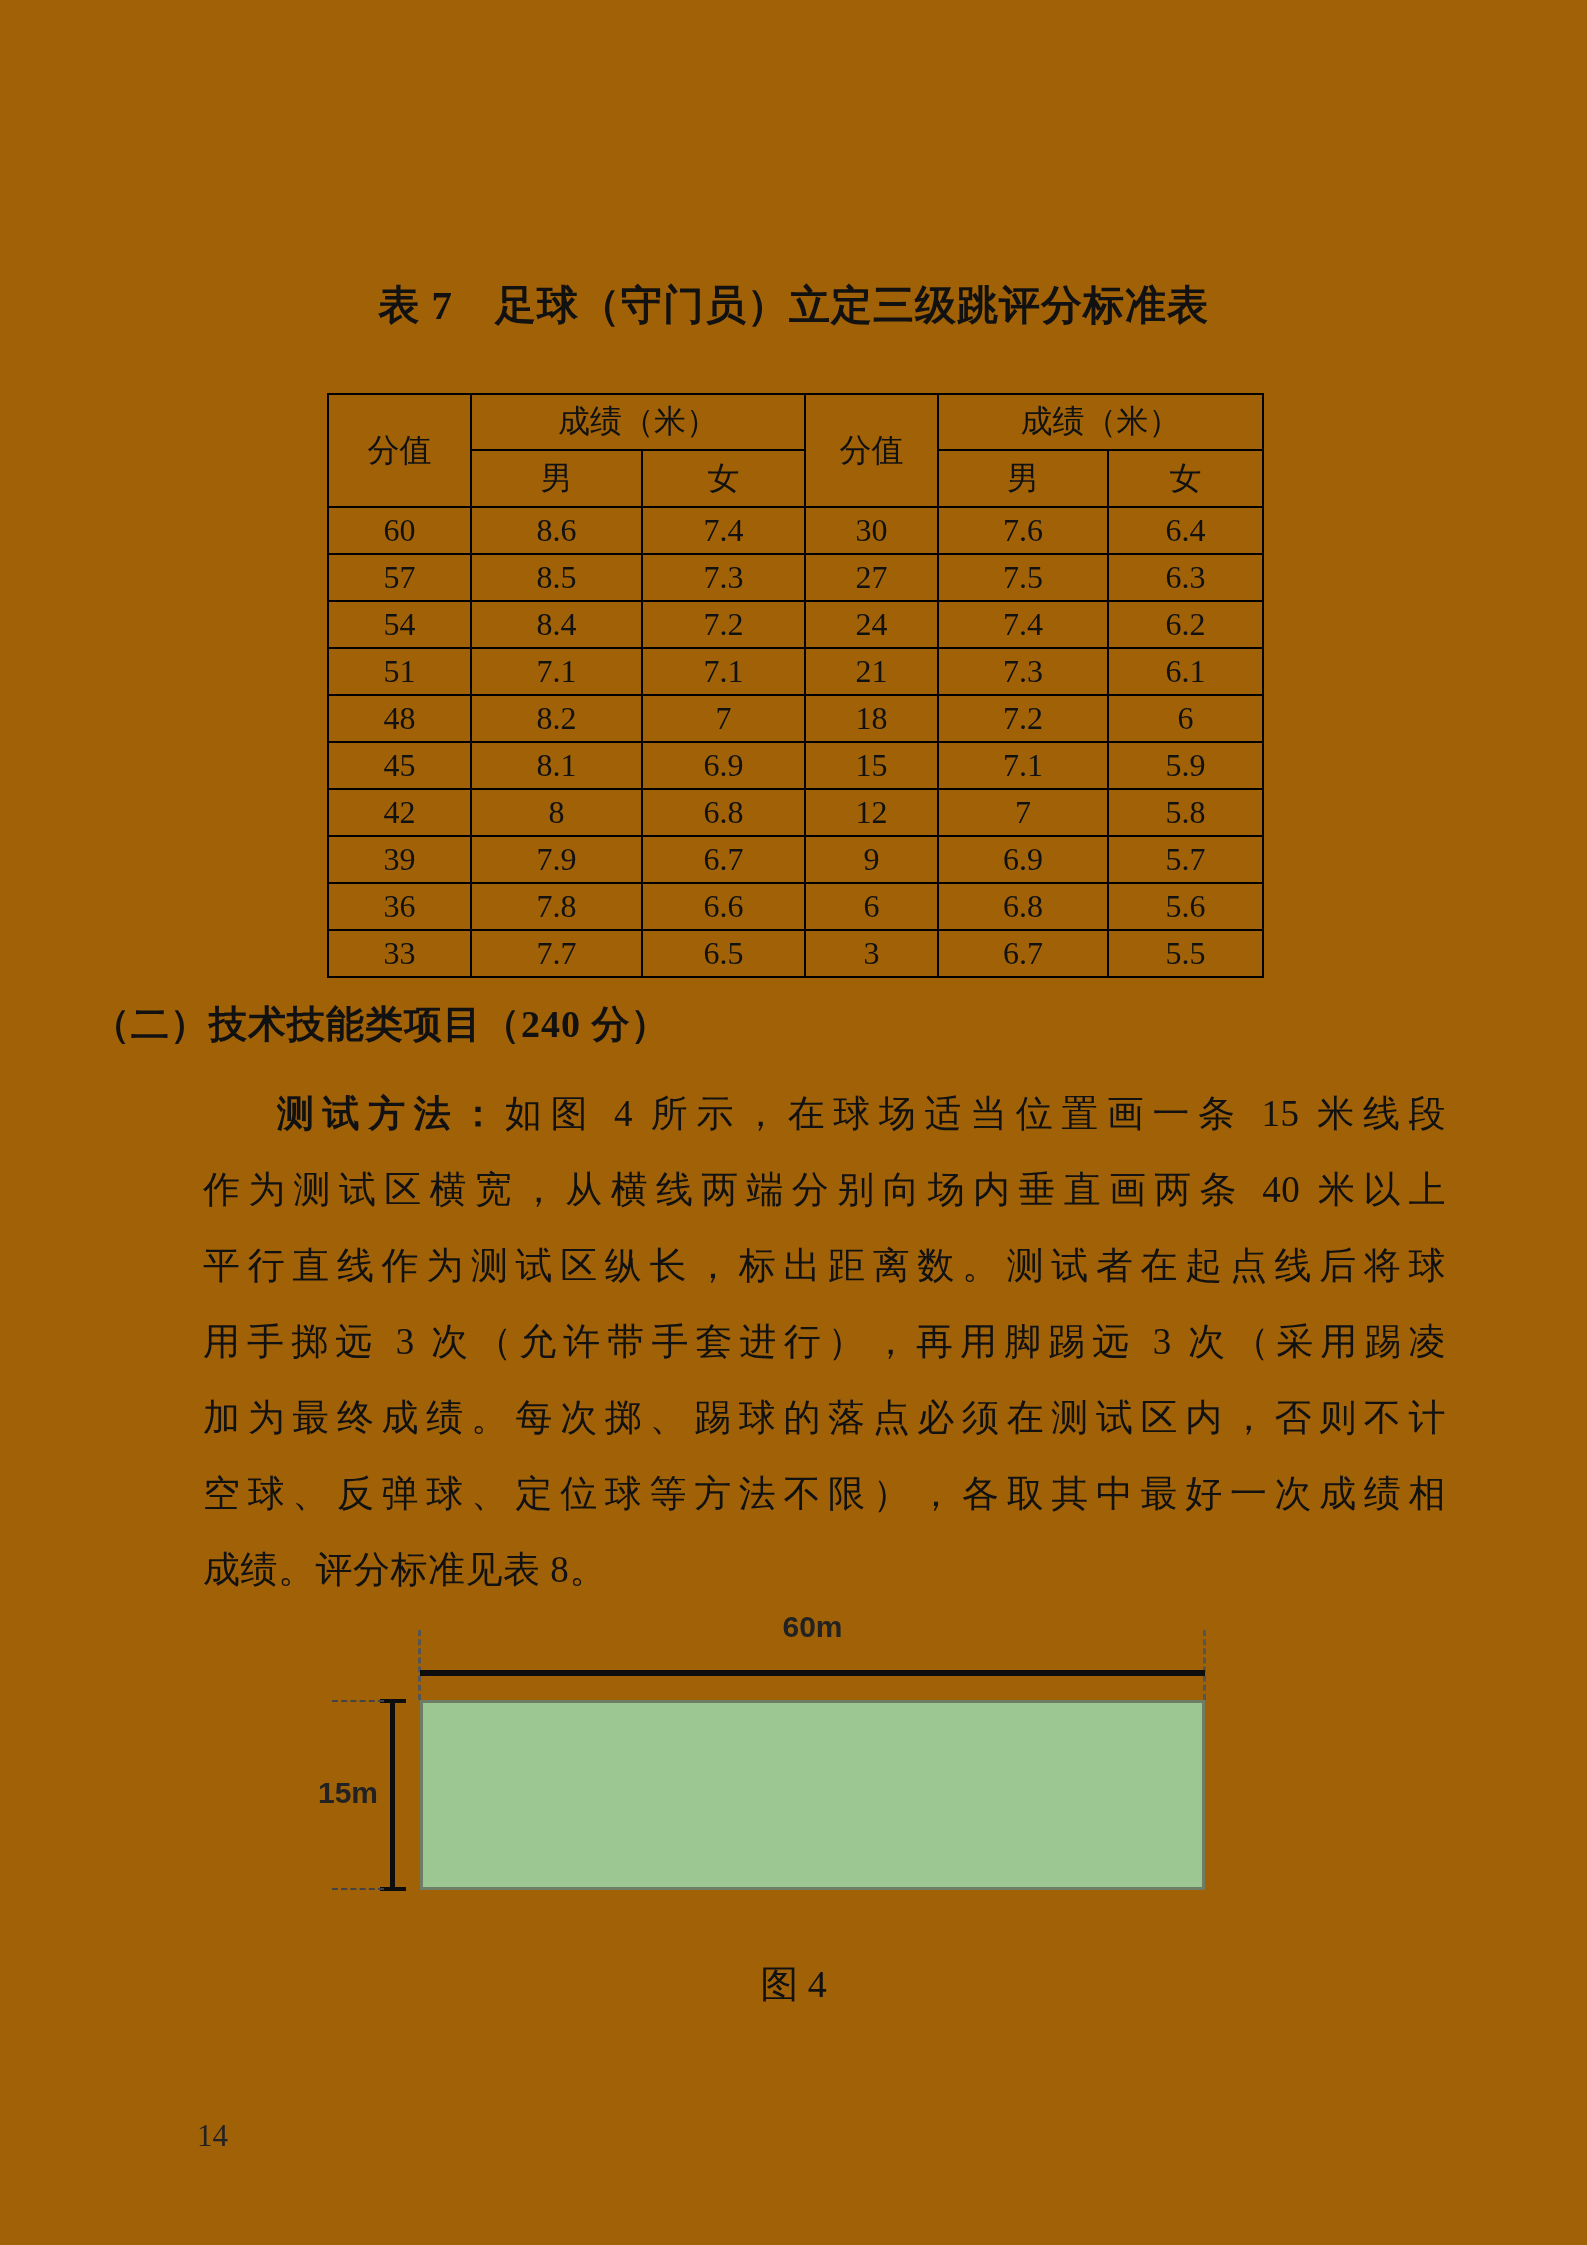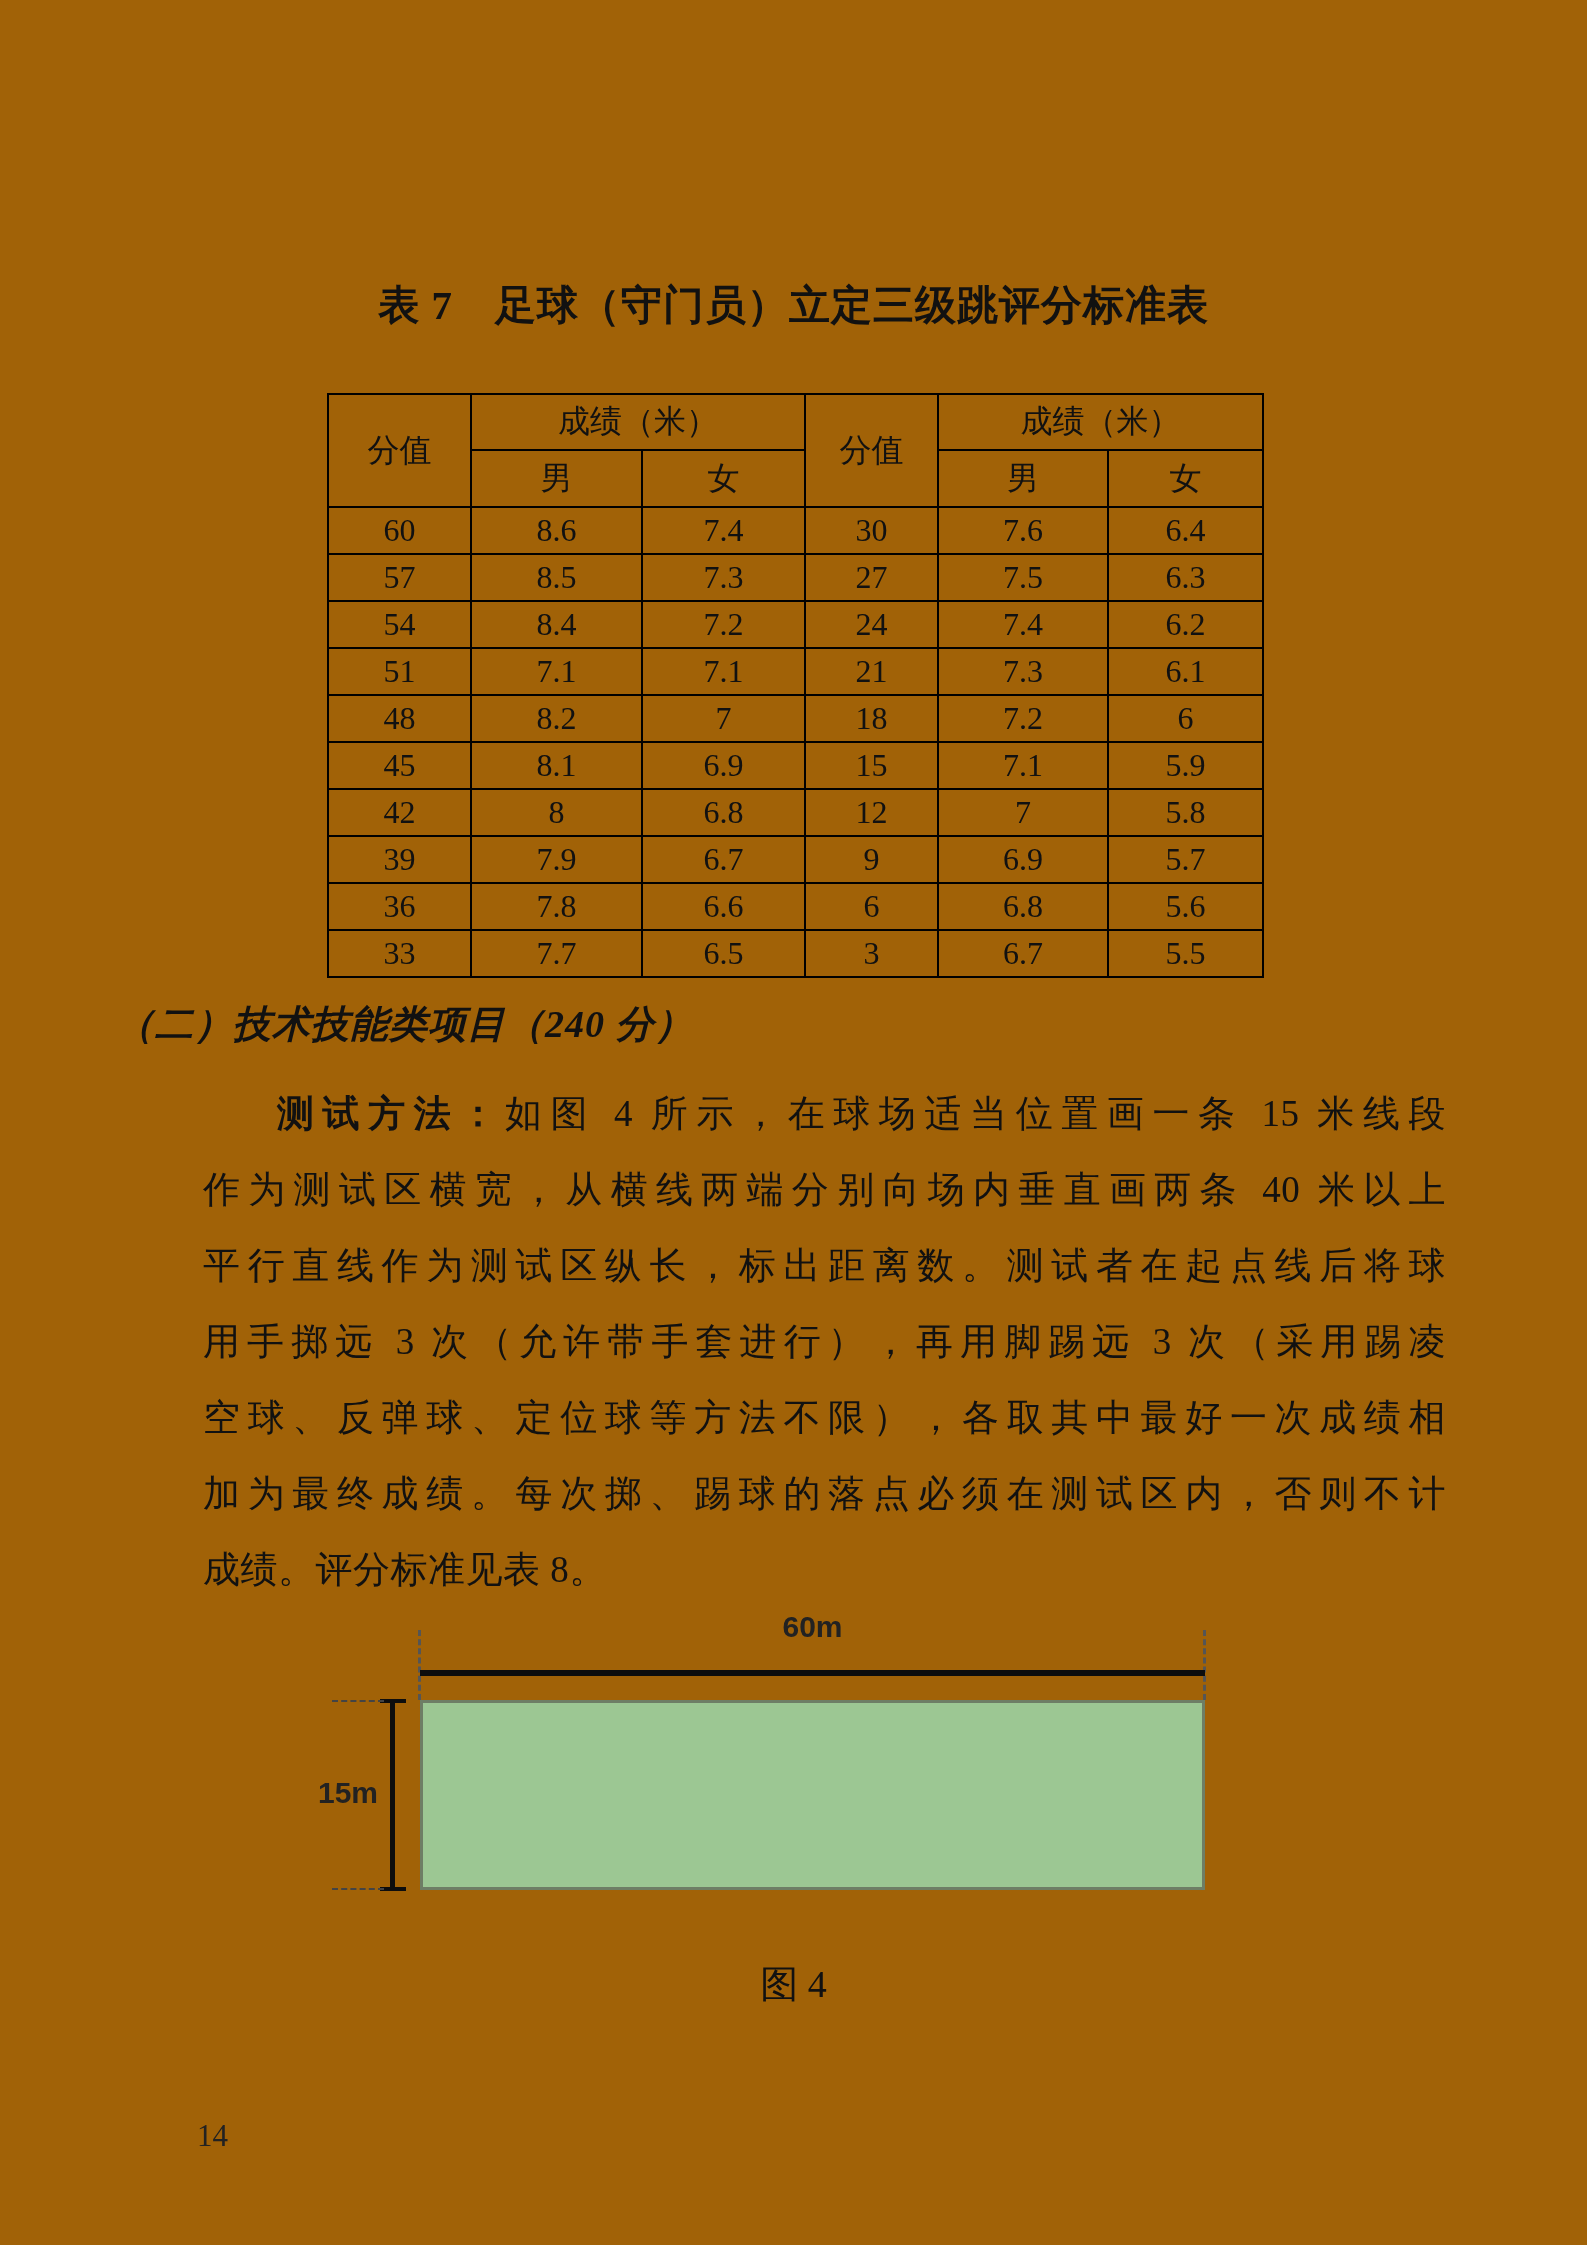--- a/index.html
+++ b/index.html
@@ -31,26 +31,25 @@
     text-align:center;
     vertical-align:middle;
     font-weight:normal;
     padding:0;
   }
   tr.hrow1 th{height:54px;}
   tr.hrow2 th{height:55px;}
   table.score td{height:45px;}
   .heading2{
     margin-top:22px;
-    padding-left:116px;
+    padding-left:92px;
     font-size:38px;
     font-weight:bold;
     line-height:48px;
     letter-spacing:1px;
-    font-style:italic;
   }
   .heading3{
     margin-top:34px;
     padding-left:200px;
     font-size:37px;
     font-weight:600;
     line-height:48px;
   }
   .para{
     margin-top:28px;
@@ -250,22 +249,22 @@
     </tbody>
   </table>
 
   <div class="heading2">（二）技术技能类项目（240 分）</div>
 
   <div class="para">
     <div class="pline first"><span class="bold-label">测试方法：</span><span>如图 4 所示，在球场适当位置画一条 15 米线段</span></div>
     <div class="pline">作为测试区横宽，从横线两端分别向场内垂直画两条 40 米以上</div>
     <div class="pline">平行直线作为测试区纵长，标出距离数。测试者在起点线后将球</div>
     <div class="pline">用手掷远 3 次（允许带手套进行），再用脚踢远 3 次（采用踢凌</div>
+    <div class="pline">加为最终成绩。每次掷、踢球的落点必须在测试区内，否则不计</div>
     <div class="pline">空球、反弹球、定位球等方法不限），各取其中最好一次成绩相</div>
-    <div class="pline">加为最终成绩。每次掷、踢球的落点必须在测试区内，否则不计</div>
     <div class="pline last">成绩。评分标准见表 8。</div>
   </div>
 
   <div class="figure">
     <div class="fig-width-label">60m</div>
     <div class="fig-guide left"></div>
     <div class="fig-guide right"></div>
     <div class="fig-topline"></div>
     <div class="fig-rect"></div>
     <div class="fig-vline"></div>

